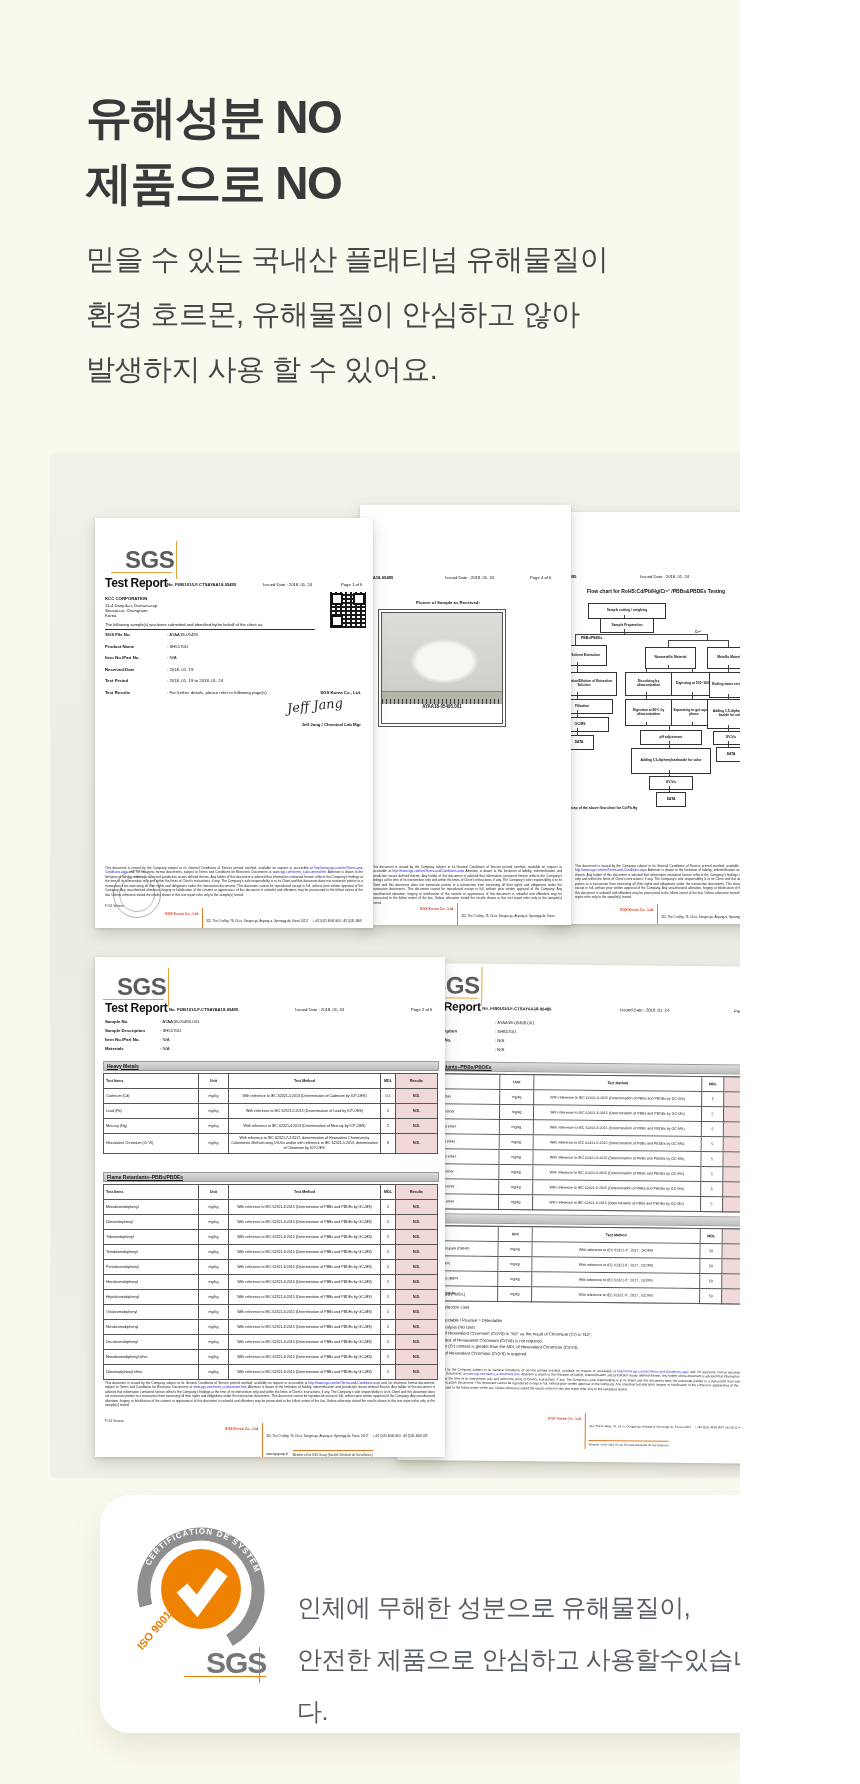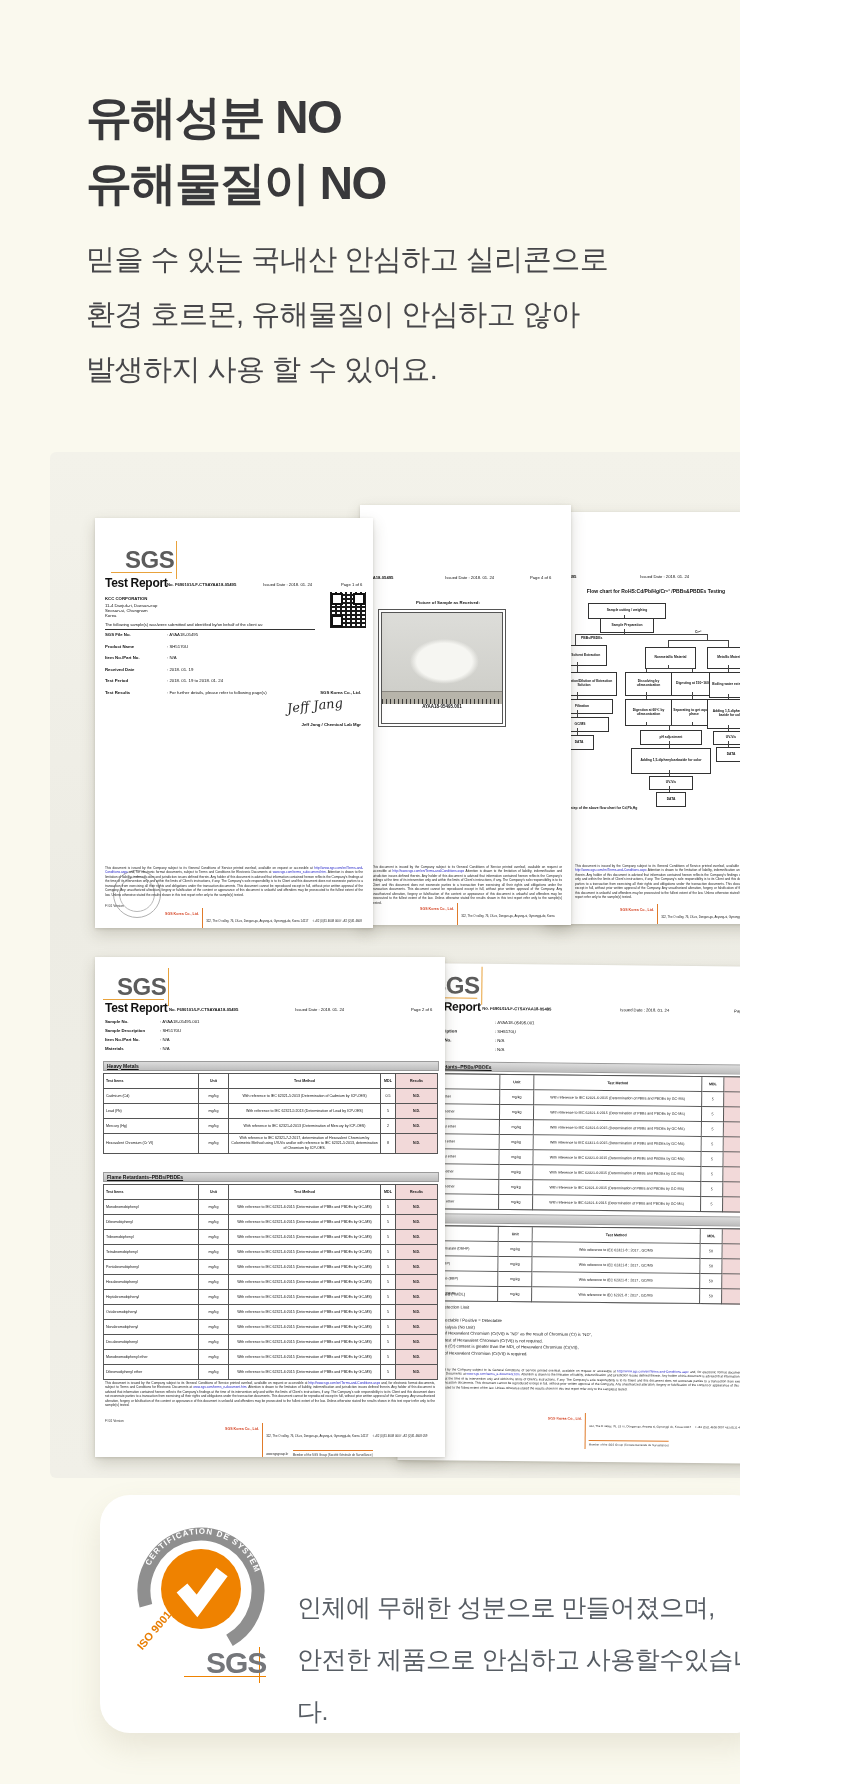--- a/index.html
+++ b/index.html
@@ -100,24 +100,24 @@
   .cert-desc{position:absolute;left:197px;top:86px;font-size:25px;line-height:52px;
              color:#575d64;letter-spacing:-0.5px;}
 </style>
 </head>
 <body>
 
 <div class="page">
 
   <div class="hero-title">
     <div>유해성분 NO</div>
-    <div>유해물질이 NO</div>
+    <div>제품으로 NO</div>
   </div>
   <div class="hero-desc">
-      <div>믿을 수 있는 국내산 안심하고 실리콘으로</div>
+      <div>믿을 수 있는 국내산 플래티넘 유해물질이</div>
       <div>환경 호르몬, 유해물질이 안심하고 않아</div>
       <div>발생하지 사용 할 수 있어요.</div>
     </div>
 
   <div class="docs-bg"></div>
 
   <section class="doc" id="p1" style="left:95px;top:518px;width:278px;height:410px;z-index:3;">
     <div class="sgs" style="left:30px;top:28px;font-size:24px;">SGS</div>
     <span class="rtitle" style="left:10px;top:58px;">Test Report</span>
     <span class="rno" style="left:72px;top:64px;">No. F690101/LF-CTSAYAA18-05495</span>
@@ -632,18 +632,18 @@
         <textPath href="#arcTop" startOffset="6">CERTIFICATION DE SYSTEME</textPath>
       </text>
       <text x="8" y="124" font-size="11" font-weight="bold" fill="#e87e04" transform="rotate(-50 18 118)" font-family="Liberation Sans, sans-serif">ISO 9001</text>
       <circle cx="75" cy="68" r="40" fill="#ef8200"></circle>
       <path d="M 56 67 L 71 85 L 96 51" fill="none" stroke="#ffffff" stroke-width="14"></path>
       <line x1="58" y1="155.5" x2="140" y2="155.5" stroke="#ef8200" stroke-width="1"></line>
       <line x1="133.5" y1="126" x2="133.5" y2="162" stroke="#ef8200" stroke-width="1"></line>
       <text x="80" y="152" font-size="30" font-weight="bold" fill="#74767a" letter-spacing="-1" font-family="Liberation Sans, sans-serif">SGS</text>
     </svg>
     <div class="cert-desc">
-        <div>인체에 무해한 성분으로 만들어졌으며,</div>
+        <div>인체에 무해한 성분으로 유해물질이,</div>
         <div>안전한 제품으로 안심하고 사용할수있습니다.</div>
       </div>
   </div>
 
 </div>
 
 </body></html>

